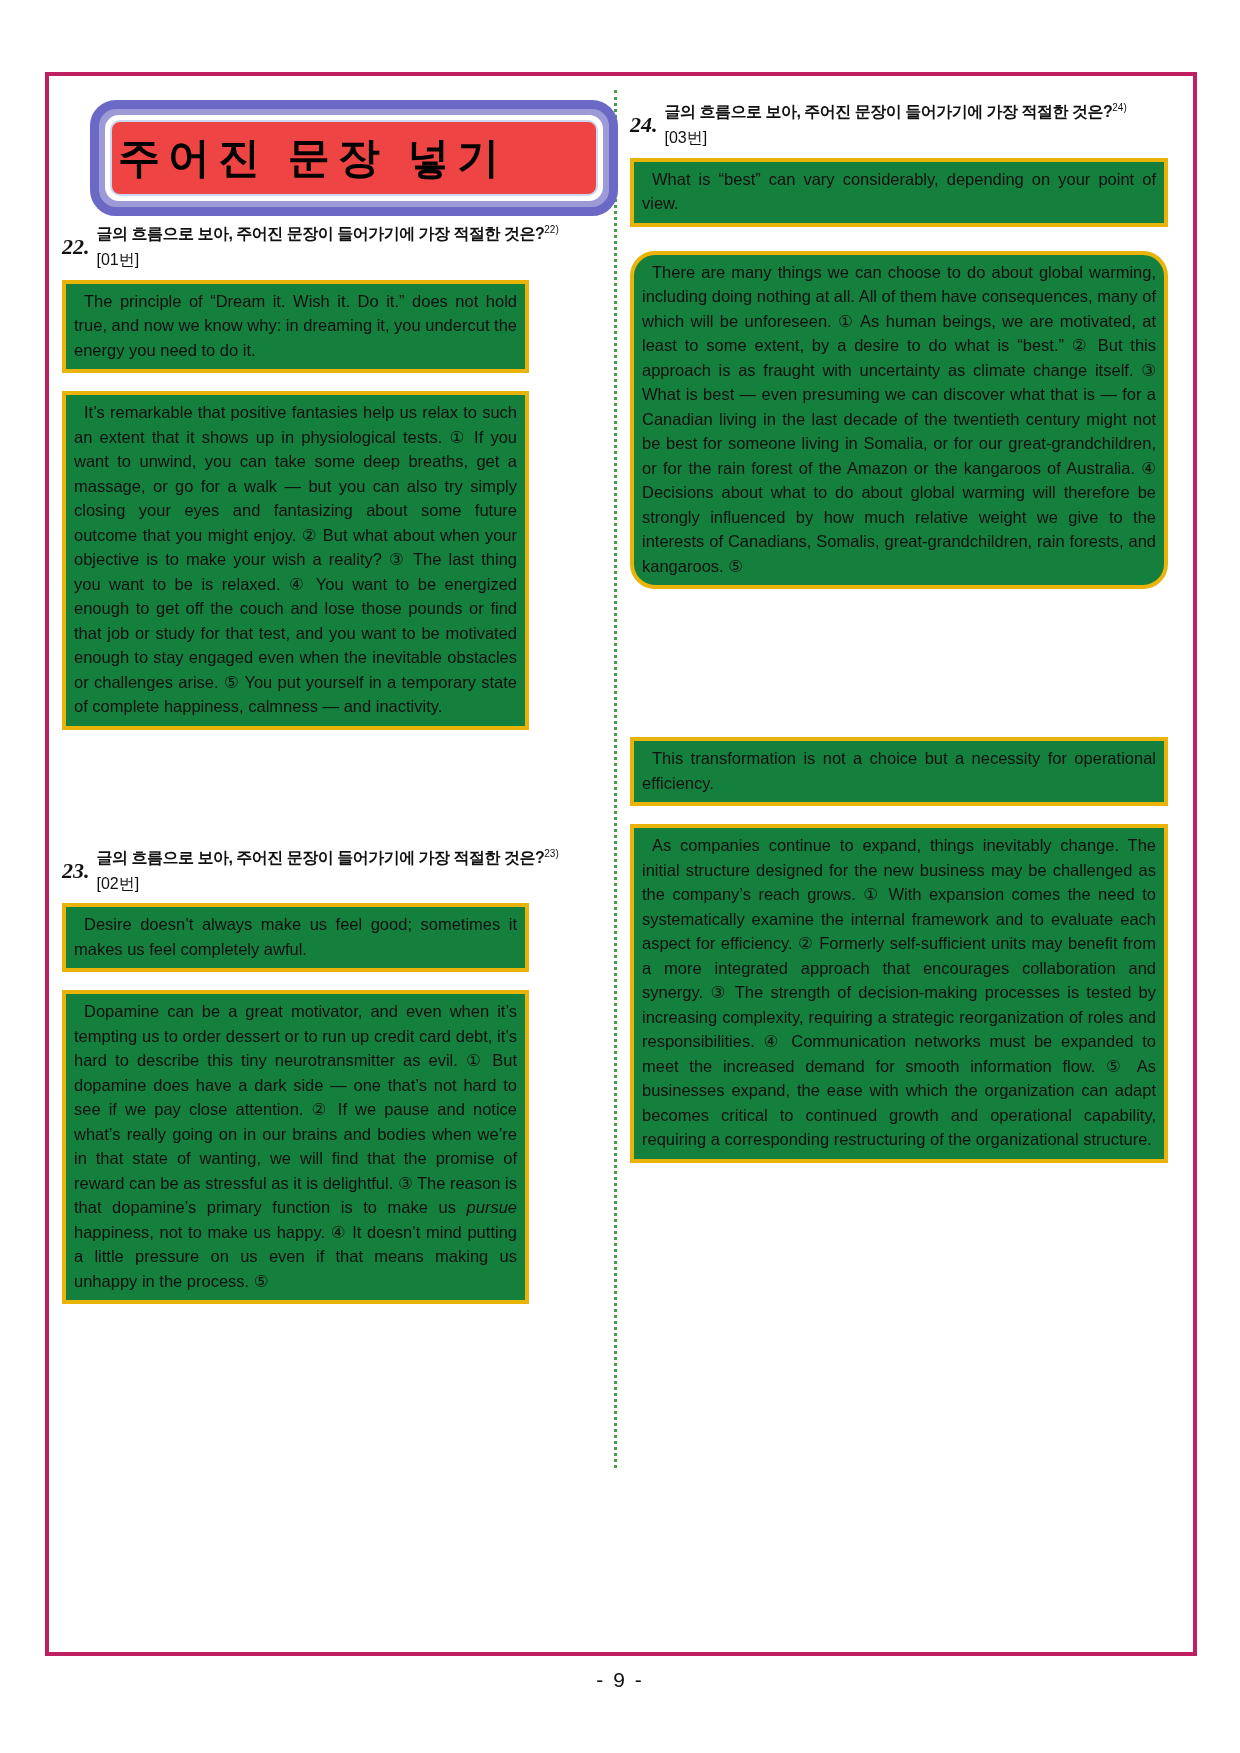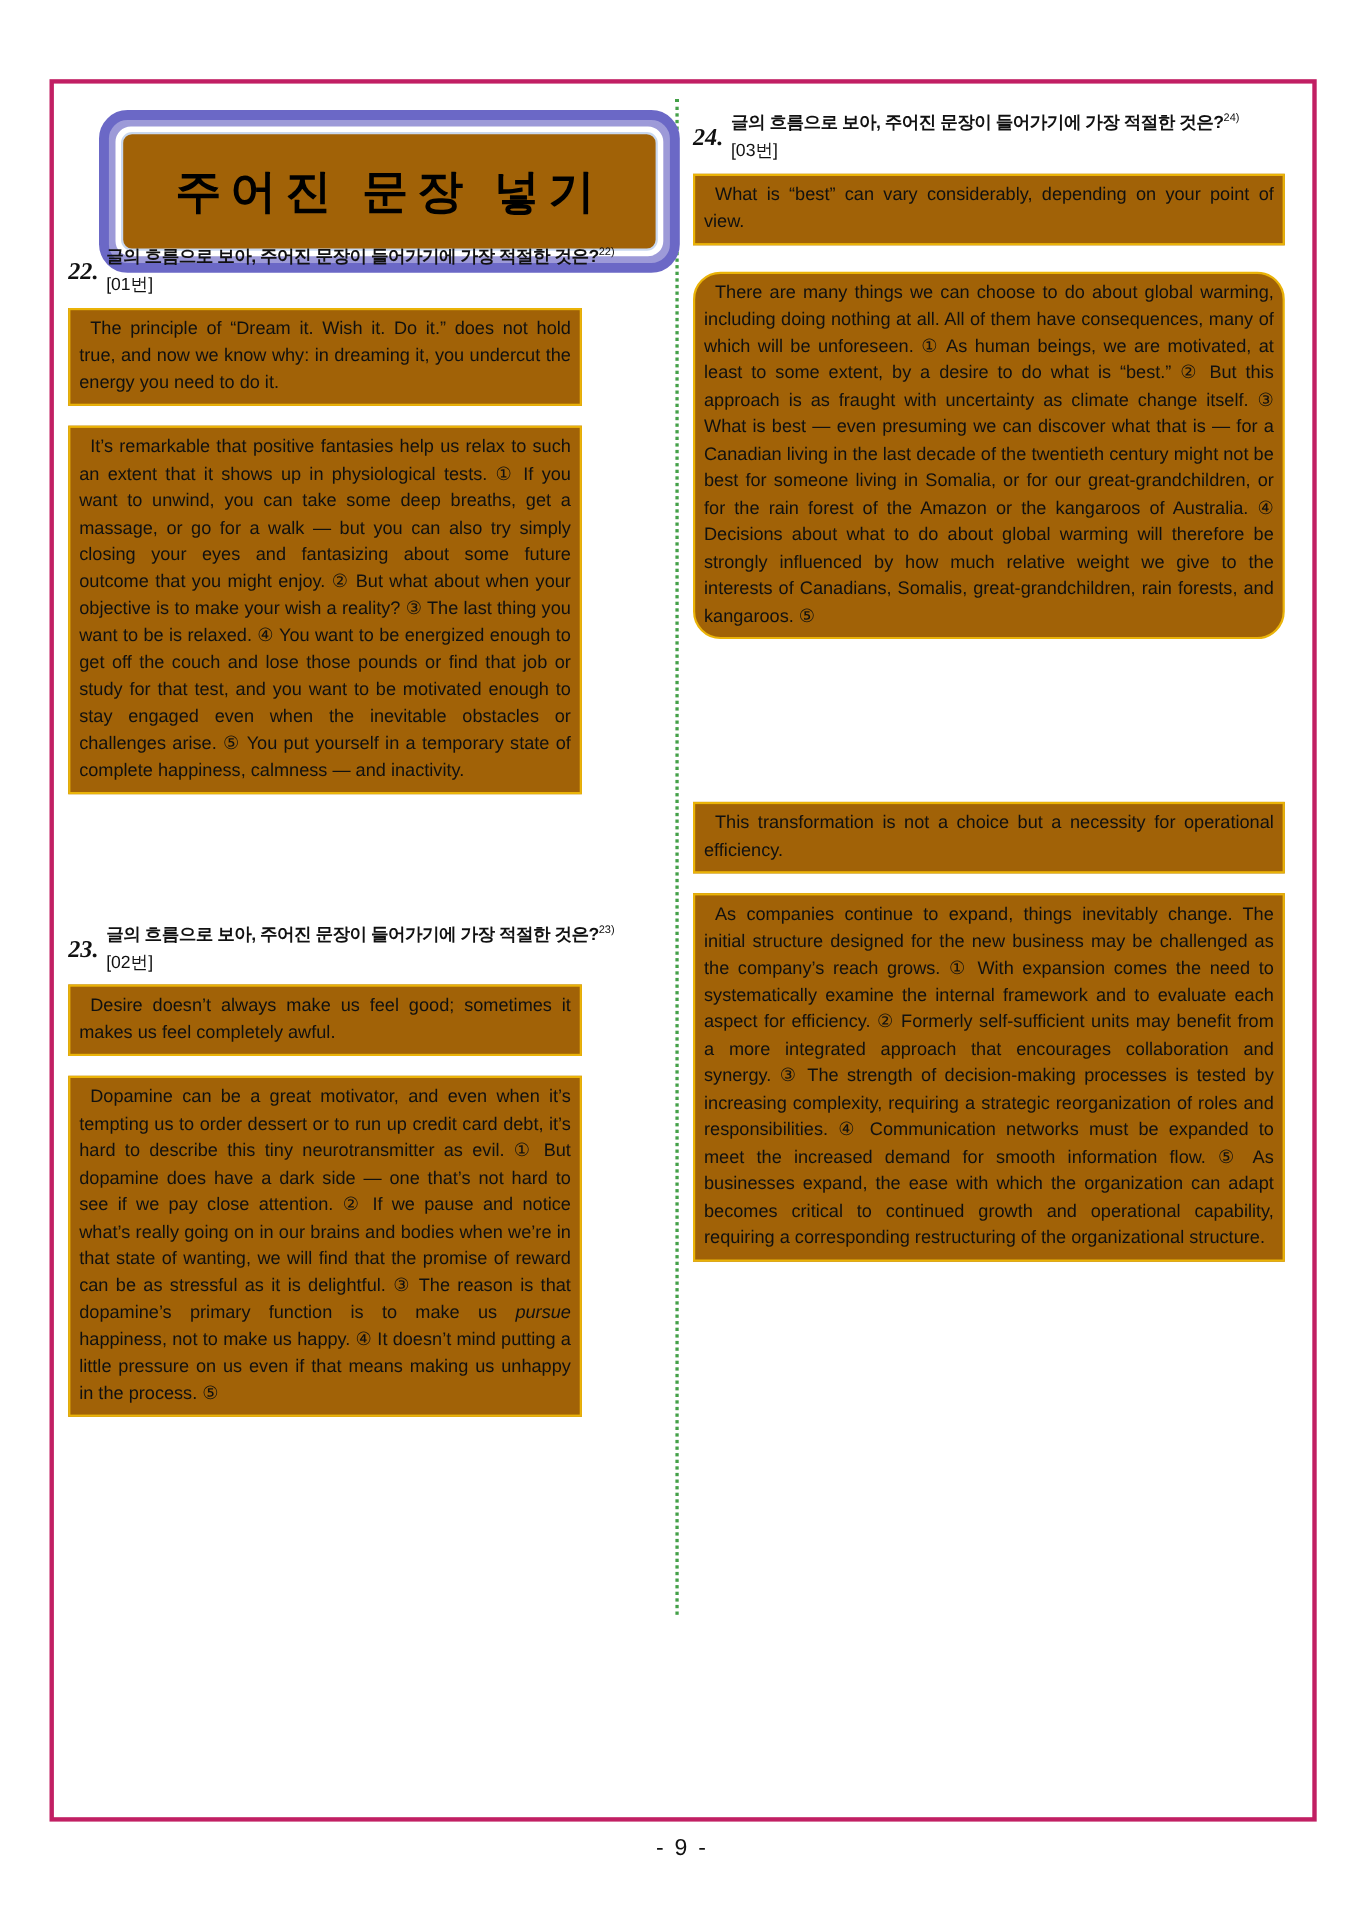--- a/index.html
+++ b/index.html
@@ -9,39 +9,39 @@
          border:4px solid #c11f63;}
   .divider{position:absolute;left:614px;top:90px;height:1378px;width:0;
            border-left:3px dotted #44a048;}
   .page-number{position:absolute;left:0;top:1668px;width:1240px;text-align:center;
                font-size:21px;letter-spacing:2px;color:#111;}
 
   
   .banner-outer{position:absolute;left:90px;top:100px;width:506px;
                 border:9px solid #6b68c6;border-radius:26px;background:#9d9ad8;padding:2px;}
   .banner-mid{border:4px solid #9d9ad8;border-radius:18px;background:#ffffff;padding:5px;}
-  .banner-inner{border:2px solid #c9d8ef;border-radius:10px;background:#a16207;
-                padding:24px 6px;text-align:center;}
+  .banner-inner{border:2px solid #c9d8ef;border-radius:10px;background:#ef4444;
+                padding:8px 6px;}
   .banner-text{font-weight:bold;font-size:42px;letter-spacing:8px;color:#000;}
 
   .col{position:absolute;}
   .col-left{left:62px;top:222px;width:467px;}
   .col-right{left:630px;top:100px;width:538px;}
 
   .qblock{margin:0;}
   .qhead{display:flex;align-items:center;margin-bottom:8px;}
   .qnum{font-family:"Liberation Serif","DejaVu Serif",serif;font-weight:bold;font-style:italic;
         font-size:22px;line-height:1.15;margin-right:7px;white-space:nowrap;}
   .qbody{flex:1;min-width:0;}
   .qprompt{font-weight:bold;font-size:16px;line-height:1.55;letter-spacing:-0.5px;
            white-space:nowrap;}
   .fn{font-size:10px;vertical-align:super;font-weight:normal;letter-spacing:0;}
   .qref{font-size:16px;font-weight:normal;letter-spacing:0;line-height:1.4;margin-top:2px;}
 
-  .cyanbox{border:2px solid #eab308;background:#a16207;padding:5px 8px 7px 8px;}
+  .cyanbox{border:4px solid #eab308;background:#15803d;padding:5px 8px 7px 8px;}
   .etext{font-size:16.5px;line-height:24.5px;text-align:justify;text-indent:10px;color:#101010;}
   .italic-serif{font-family:Liberation Sans, sans-serif;font-style:italic;}
   .given{margin-bottom:18px;}
   .mt-q23{margin-top:116px;}
   .mt-q25{margin-top:148px;}
   .mt-passage{margin-top:24px;border-radius:25px;}
   .mt-passage-sm{margin-top:14px;}
 </style>
 </head>
 <body>

